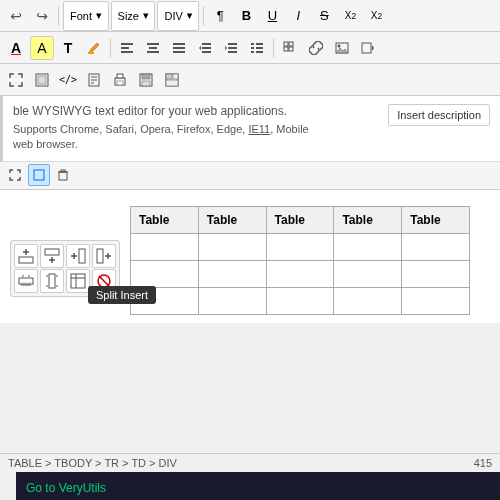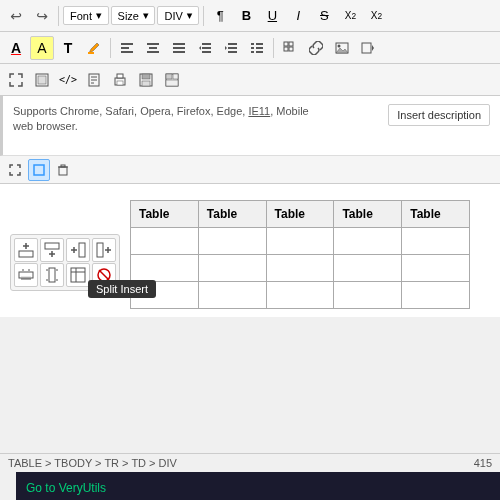--- a/index.html
+++ b/index.html
@@ -57,21 +57,21 @@
 
     .dropdown {
       display: flex;
       align-items: center;
       background: #fff;
       border: 1px solid #ccc;
       border-radius: 2px;
       cursor: pointer;
       padding: 2px 6px;
       font-size: 11px;
-      height: 19px;
+      height: 30px;
       gap: 4px;
     }
 
     .sep {
       width: 1px;
       height: 20px;
       background: #ccc;
       margin: 0 2px;
     }
 
@@ -417,20 +417,21 @@
     <svg width="14" height="14" viewBox="0 0 14 14">
         <rect x="1" y="1" width="12" height="12" fill="none" stroke="#555" stroke-width="1"></rect>
         <rect x="1" y="1" width="6" height="5" fill="#ccc" stroke="#555" stroke-width="0.5"></rect>
         <rect x="8" y="1" width="5" height="5" fill="#eee" stroke="#555" stroke-width="0.5"></rect>
         <rect x="1" y="7" width="12" height="6" fill="#eee" stroke="#555" stroke-width="0.5"></rect>
       </svg>
   </button>
 </div>
 
 <div class="editor-area" style="position:relative; border-left: 3px solid #ccc; padding-left: 10px;">
+  <div class="editor-text-line">ble WYSIWYG text editor for your web applications.</div>
   <button class="insert-desc-btn">Insert description</button>
   <div class="editor-sub-text">
     Supports Chrome, Safari, Opera, Firefox, Edge, <span style="text-decoration:underline;">IE11</span>, Mobile web browser.
   </div>
 </div>
 
 <div class="mini-toolbar">
   <button class="mini-btn">
     <svg width="12" height="12" viewBox="0 0 12 12">
         <polyline points="1,4 1,1 4,1" fill="none" stroke="#555" stroke-width="1.5"></polyline>

